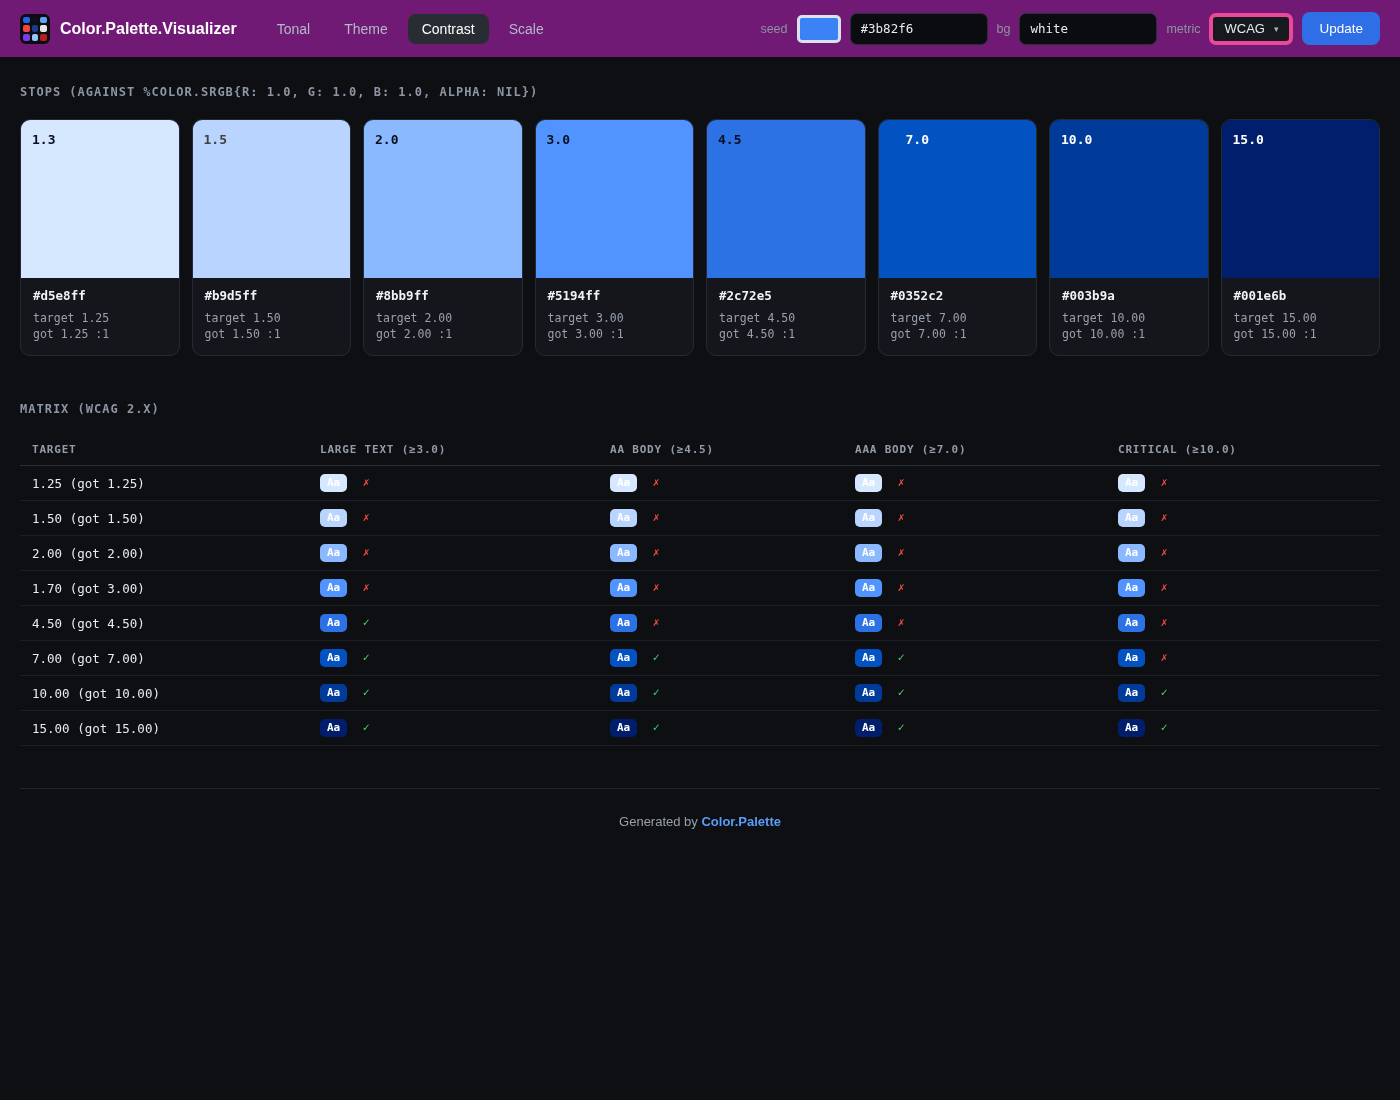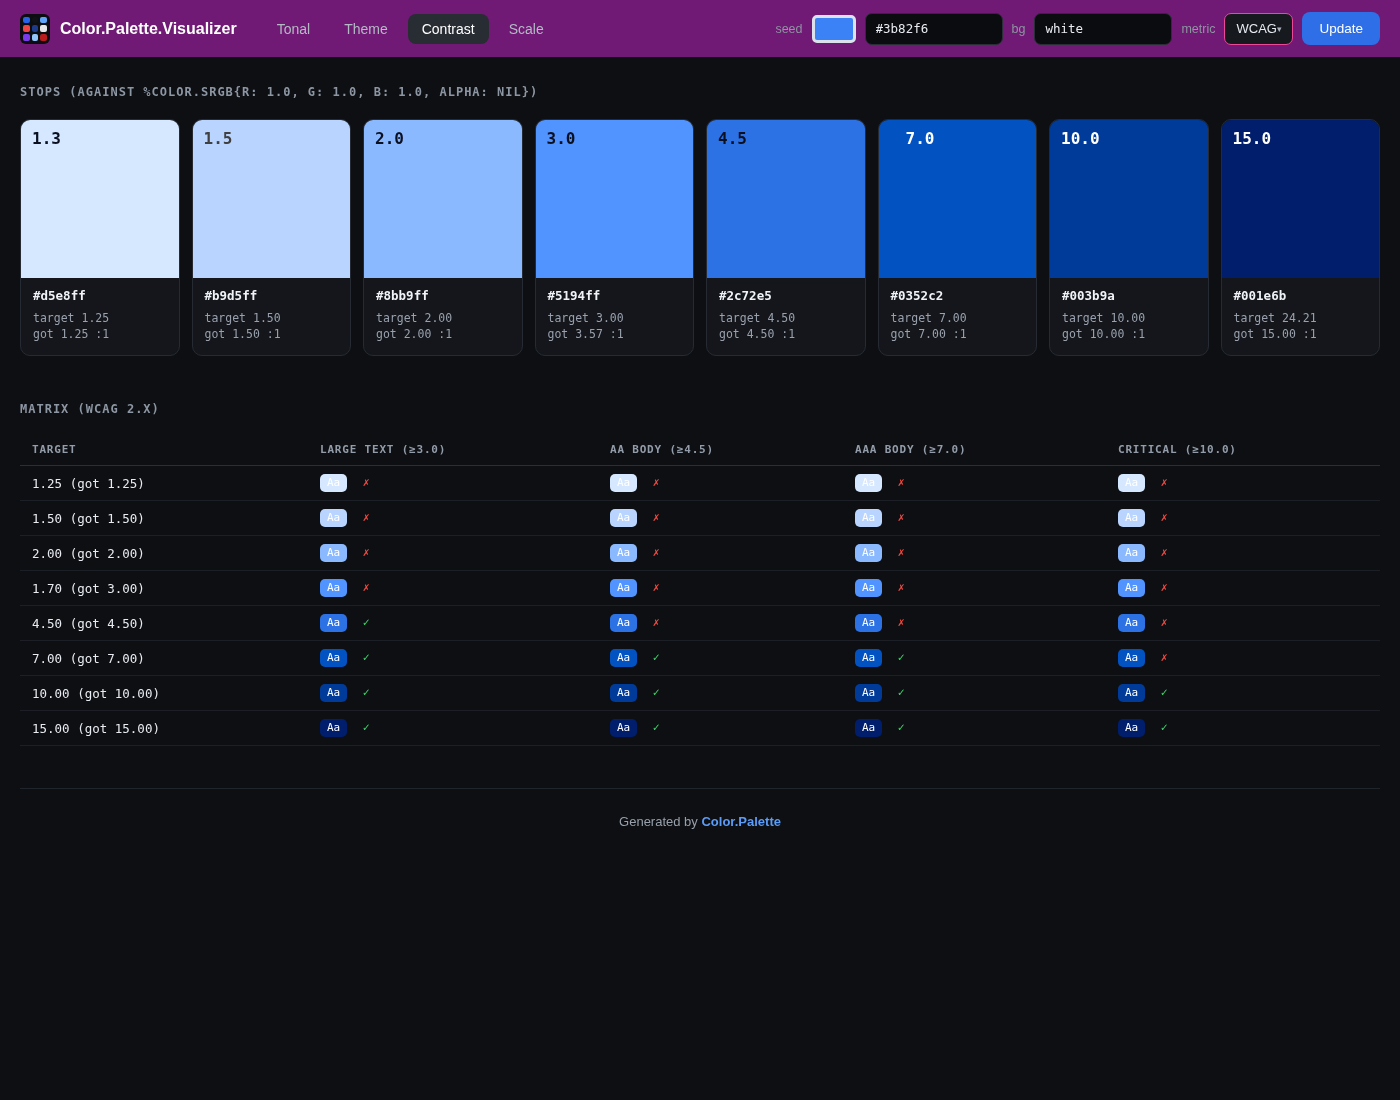--- a/index.html
+++ b/index.html
@@ -42,23 +42,23 @@
     border: 3px solid #dbe2ec; border-radius: 5px;
     cursor: pointer;
   }
   input.ctl-input {
     width: 138px; height: 32px;
     background: #0a0c0f; border: 1px solid #2a2f37; border-radius: 7px;
     color: #e8ebf1; font-family: "DejaVu Sans Mono", monospace; font-size: 12.5px;
     padding: 0 10px; outline: none;
   }
   .select {
-    display: flex; align-items: center; 
+    display: flex; align-items: center; gap: 9px;
     height: 32px; padding: 0 11px;
-    background: #16191e; border: 1px solid #ec4899; border-radius: 7px;
+    background: #16191e; border: 4px solid #ec4899; border-radius: 7px;
     font-family: "Liberation Sans", sans-serif; font-size: 13px; color: #e8ebf1;
     cursor: pointer;
   }
   .caret { font-size: 9px; color: #aab1bb; }
   .update-btn {
     height: 33px; padding: 0 17px;
     background: #2e6fe8; color: #ffffff;
     border: none; border-radius: 8px;
     font-family: "Liberation Sans", sans-serif; font-size: 13.5px; font-weight: 400;
     cursor: pointer;
@@ -73,42 +73,42 @@
   .stops-title { margin: 28px 0 20px; }
   .matrix-title { margin: 46px 0 18px; }
 
   .cards { display: flex; gap: 12px; }
   .card {
     flex: 1;
     border: 1px solid #262b33; border-radius: 10px;
     overflow: hidden; background: #14161b;
   }
   .swatch { height: 158px; padding: 9px 11px; }
-  .swatch-label { font-size: 16px; font-weight: 700; }
+  .swatch-label { font-size: 13px; font-weight: 700; }
   .card-meta { padding: 10px 12px 13px; }
   .hex { font-size: 12.5px; font-weight: 700; margin-bottom: 7px; color: #f0f3f8; }
   .meta-line { font-size: 11.5px; color: #98a1ad; line-height: 16px; }
 
   
   .mhead, .mrow {
     display: grid;
     grid-template-columns: 288px 290px 245px 263px 1fr;
     align-items: center;
     padding: 0 12px;
   }
   .mhead {
     height: 32px;
     border-bottom: 1px solid #2a2f37;
     font-size: 11px; font-weight: 700; letter-spacing: 0.8px; color: #939ca9;
   }
   .mrow { height: 35px; border-bottom: 1px solid #1c2026; font-size: 12.5px; }
   .mtarget { color: #e8ebf1; }
   .chip {
     display: inline-block; padding: 2px 7px 3px;
-    border-radius: 5px; font-size: 11px; font-weight: 400; color: #ffffff;
+    border-radius: 5px; font-size: 11px; font-weight: 700; color: #ffffff;
     line-height: 13px;
   }
   .mark { margin-left: 8px; font-size: 11.5px; }
   .mark.pass { color: #3ed069; }
   .mark.fail { color: #f04a42; }
 
   
   .footer {
     margin: 42px 20px 0;
     border-top: 1px solid #20242b;
@@ -195,21 +195,21 @@
           </div>
         </div>
 
         <div class="card">
           <div class="swatch" style="background: rgb(81, 148, 255);">
             <span class="swatch-label" style="color: rgb(10, 16, 32);">3.0</span>
           </div>
           <div class="card-meta">
             <div class="hex">#5194ff</div>
             <div class="meta-line">target 3.00</div>
-            <div class="meta-line">got 3.57 :1</div>
+            <div class="meta-line">got 3.00 :1</div>
           </div>
         </div>
 
         <div class="card">
           <div class="swatch" style="background: rgb(44, 114, 229);">
             <span class="swatch-label" style="color: rgb(10, 16, 32);">4.5</span>
           </div>
           <div class="card-meta">
             <div class="hex">#2c72e5</div>
             <div class="meta-line">target 4.50</div>
@@ -238,21 +238,21 @@
             <div class="meta-line">got 10.00 :1</div>
           </div>
         </div>
 
         <div class="card">
           <div class="swatch" style="background: rgb(0, 30, 107);">
             <span class="swatch-label" style="color: rgb(255, 255, 255);">15.0</span>
           </div>
           <div class="card-meta">
             <div class="hex">#001e6b</div>
-            <div class="meta-line">target 24.21</div>
+            <div class="meta-line">target 15.00</div>
             <div class="meta-line">got 15.00 :1</div>
           </div>
         </div>
 
     </div>
   </section>
 
   <section>
     <h2 class="section-title matrix-title">MATRIX (WCAG 2.X)</h2>
     <div class="mtable">

